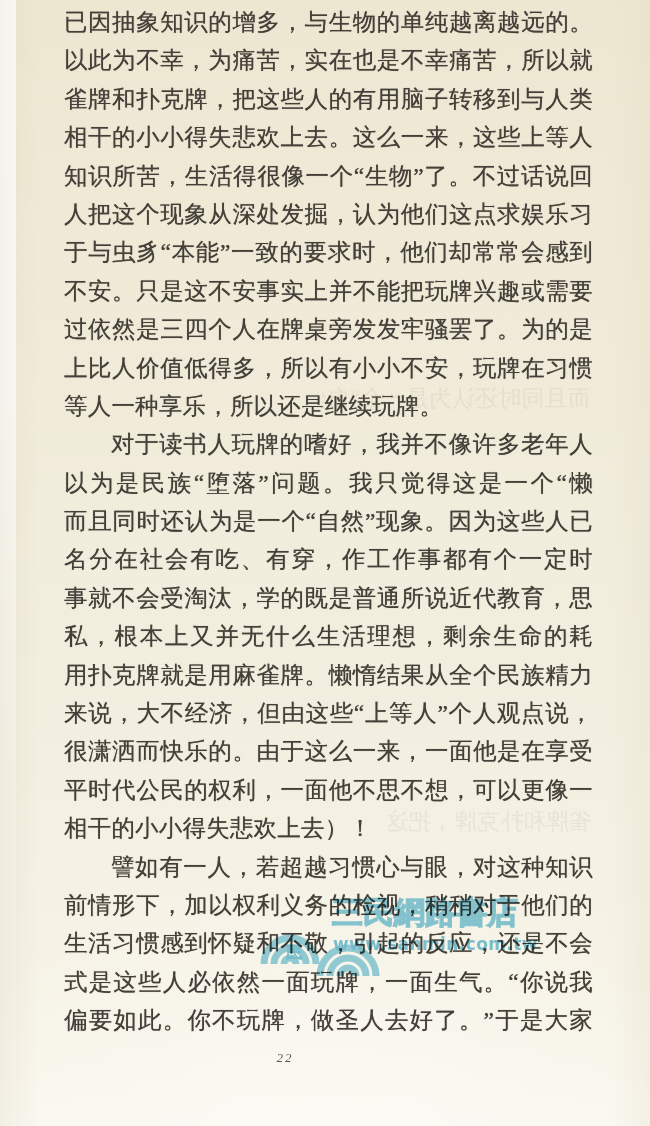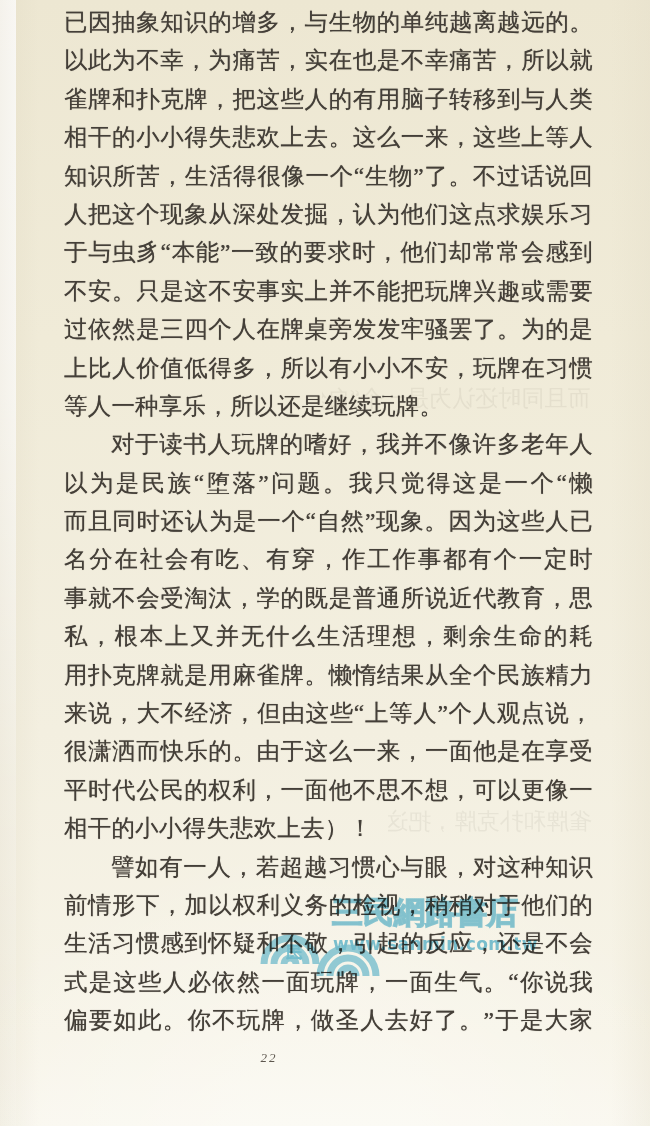--- a/index.html
+++ b/index.html
@@ -73,21 +73,21 @@
     white-space: nowrap;
   }
   .wm-chars {
     position: absolute; left: 270px; top: 931px;
     font-size: 17px; line-height: 18px; font-weight: bold;
     color: rgba(118, 196, 223, 0.9);
     writing-mode: vertical-rl; text-orientation: upright;
   }
 
   .page-number {
-    position: absolute; left: 0; top: 1050px; width: 538px;
+    position: absolute; left: 16px; top: 1050px; width: 538px;
     text-align: center;
     font-size: 13px; font-style: italic;
     letter-spacing: 2px;
     color: #5d574e;
   }
 </style>
 </head>
 <body>
 
 <div class="scan">

